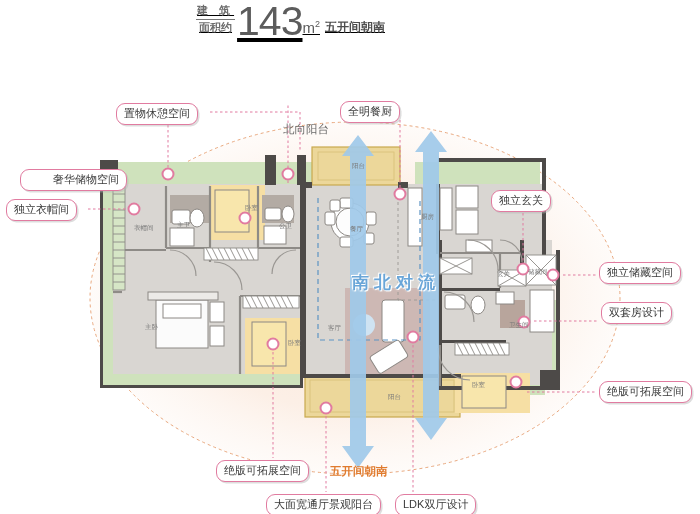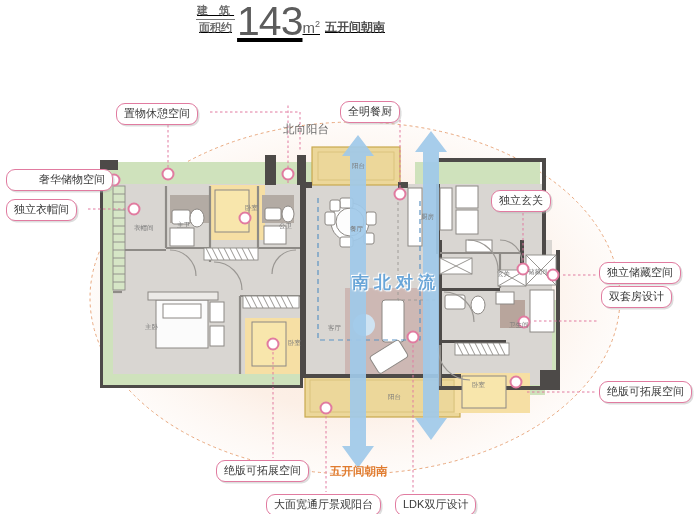--- a/index.html
+++ b/index.html
@@ -313,26 +313,26 @@
       <g>
         <circle cx="326" cy="408" r="5.5" fill="#ffffff" stroke="#e17ba0" stroke-width="2"></circle>
       </g>
     </g>
 </svg>
 
 <div id="center-flow" style="left:352px;top:271px;">南北对流</div>
 
 <div id="label-layer">
     <div class="chip" style="left: 116px; top: 103px;">置物休憩空间</div>
-    <div class="chip" style="left: 6px; top: 169px; padding-left: 32px;">奢华储物空间</div>
+    <div class="chip" style="left: 20px; top: 169px; padding-left: 32px;">奢华储物空间</div>
     <div class="chip" style="left: 6px; top: 199px;">独立衣帽间</div>
     <div class="chip" style="left: 340px; top: 101px; border-radius: 9px;">全明餐厨</div>
     <div class="chip" style="left: 491px; top: 190px;">独立玄关</div>
     <div class="chip" style="left: 599px; top: 262px;">独立储藏空间</div>
-    <div class="chip" style="left: 601px; top: 286px;">双套房设计</div>
+    <div class="chip" style="left: 601px; top: 302px;">双套房设计</div>
     <div class="chip" style="left: 599px; top: 381px;">绝版可拓展空间</div>
     <div class="chip" style="left: 216px; top: 460px;">绝版可拓展空间</div>
     <div class="chip" style="left: 266px; top: 494px;">大面宽通厅景观阳台</div>
     <div class="chip" style="left: 395px; top: 494px;">LDK双厅设计</div>
     <div class="plain-label" style="left: 283px; top: 122px;">北向阳台</div>
     <div class="orange-label" style="left: 330px; top: 464px;">五开间朝南</div>
   </div>
 <div id="room-layer">
     <div class="plain-label" style="left: 134px; top: 224px; font-size: 6.5px; color: rgb(122, 122, 122);">衣帽间</div>
     <div class="plain-label" style="left: 177px; top: 221px; font-size: 6.5px; color: rgb(122, 122, 122);">主卫</div>

